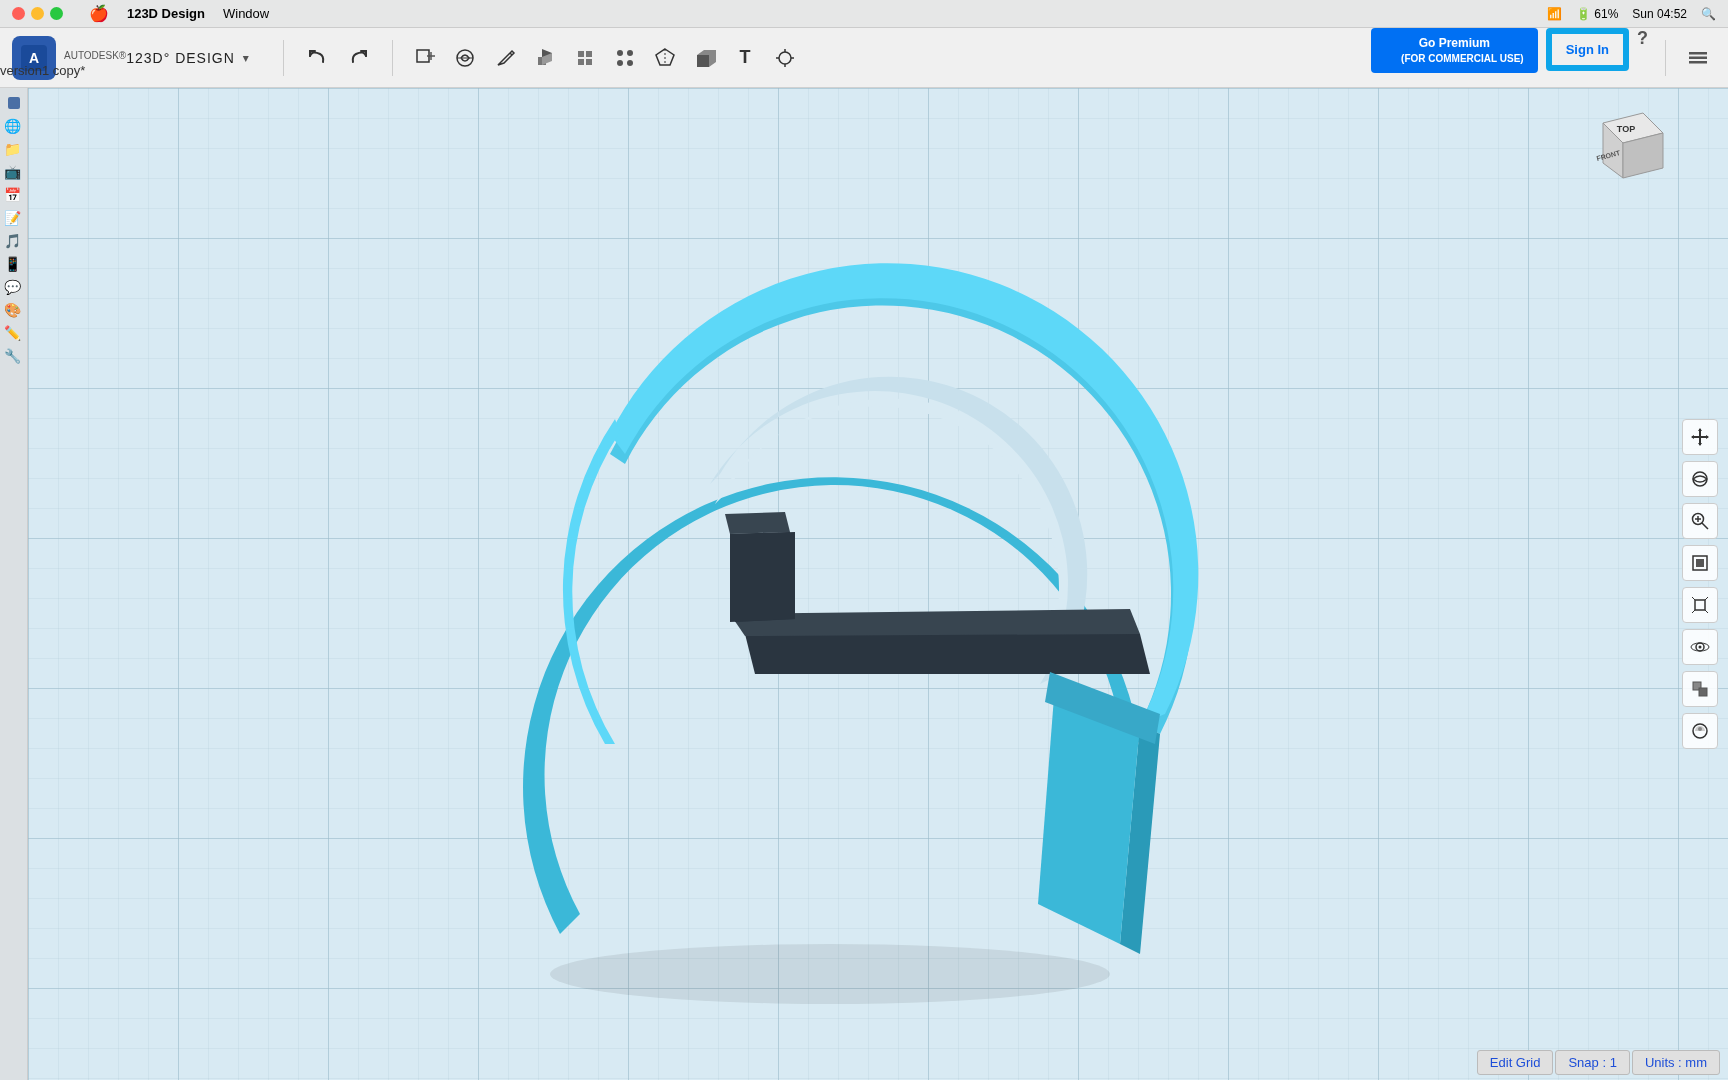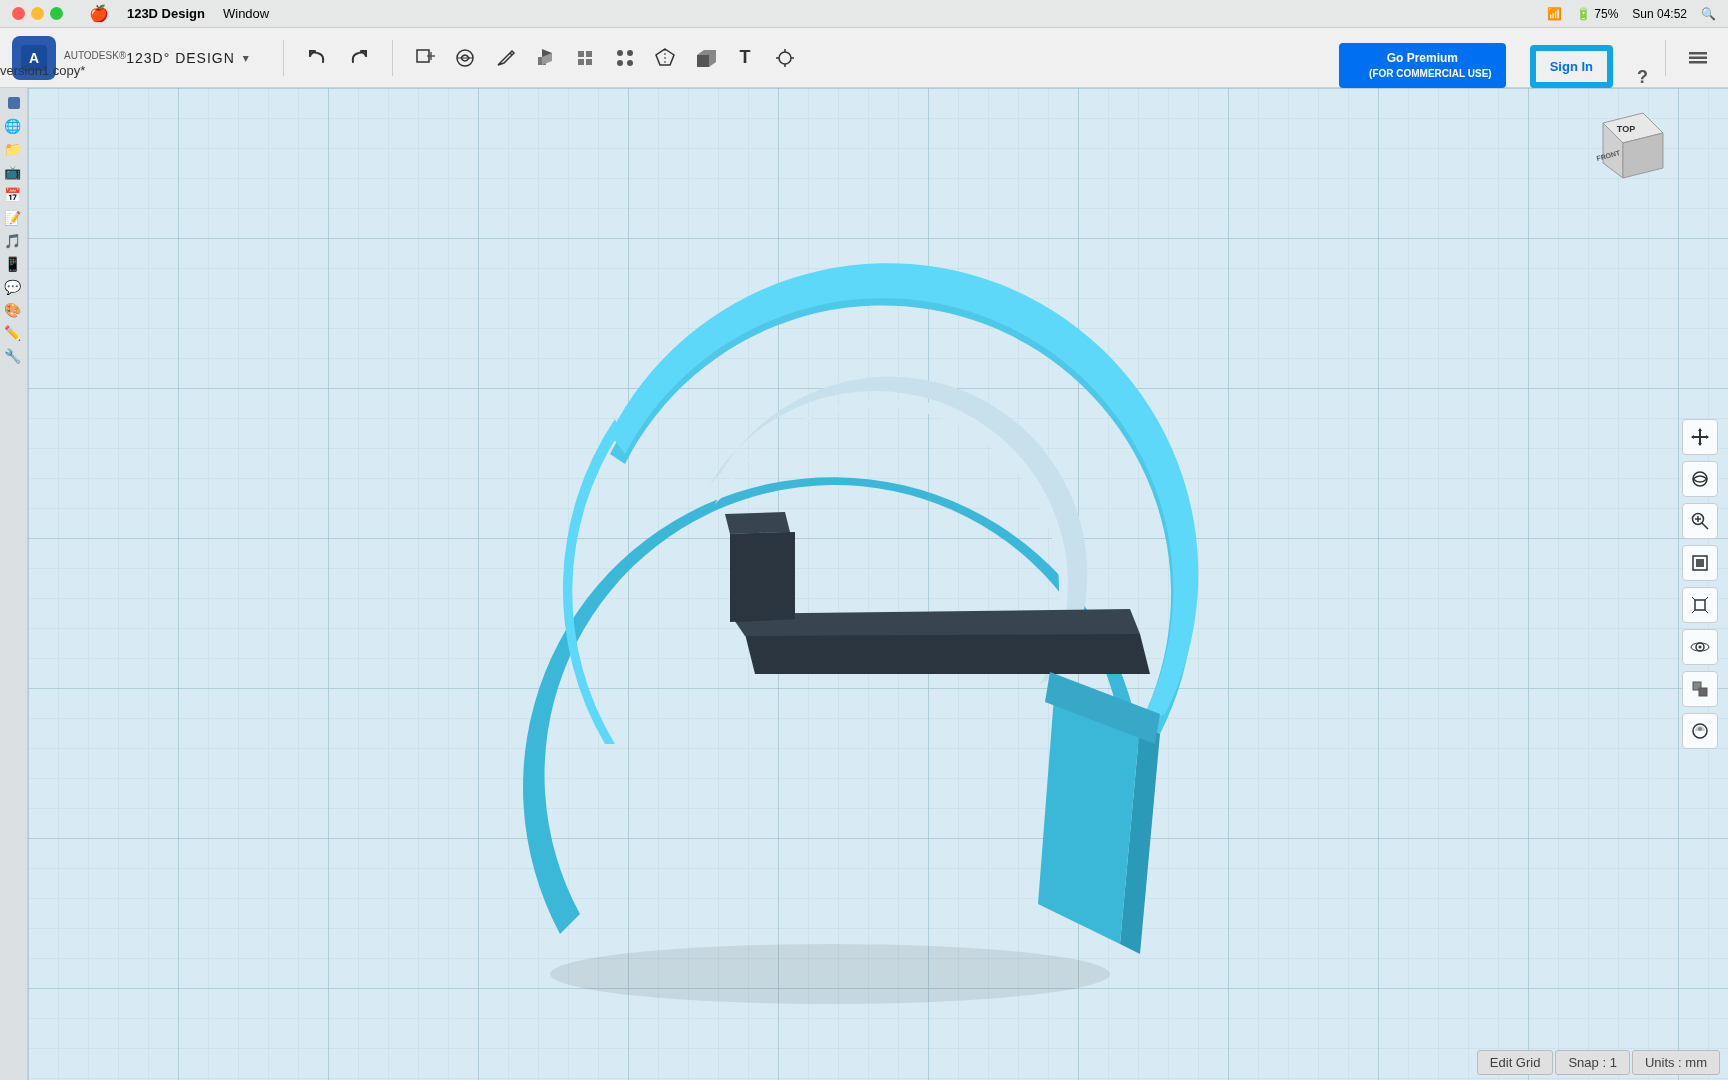--- a/index.html
+++ b/index.html
@@ -118,27 +118,27 @@
     }
 
     
     #status-bar {
       position: absolute; bottom: 0; right: 0;
       display: flex; align-items: center; gap: 2px;
       padding: 0 8px; height: 36px;
     }
     .status-item {
       padding: 4px 12px; background: #e0e0e0; border: 1px solid #bbb;
-      border-radius: 3px; font-size: 13px; color: #404040; cursor: pointer;
+      border-radius: 3px; font-size: 13px; color: #1d4ed8; cursor: pointer;
     }
 
     
     #premium-area {
       position: absolute; right: 80px; top: 0; height: 60px;
-      display: flex; align-items: flex-end; gap: 24px;
+      display: flex; align-items: flex-start; gap: 8px;
     }
     .btn-premium {
       background: #0070f3; color: white; border: none; border-radius: 4px;
       padding: 8px 14px; font-size: 12px; font-weight: 700; cursor: pointer;
       line-height: 1.3;
     }
     .btn-signin {
       background: transparent; color: #0070f3; border: 6px solid #0ea5e9;
       border-radius: 4px; padding: 8px 14px; font-size: 13px;
       font-weight: 600; cursor: pointer;
@@ -171,21 +171,21 @@
   <div id="traffic-lights">
     <div class="traffic-light tl-red"></div>
     <div class="traffic-light tl-yellow"></div>
     <div class="traffic-light tl-green"></div>
   </div>
   <span class="apple-logo">🍎</span>
   <span class="menu-item bold">123D Design</span>
   <span class="menu-item">Window</span>
   <div class="right-items">
     <span>📶</span>
-    <span>🔋 75%</span>
+    <span>🔋 61%</span>
     <span>Sun 04:52</span>
     <span>🔍</span>
   </div>
 </div>
 
 <div id="app-toolbar">
 
   <div id="title-bar">
     <span>version1 copy*</span>
   </div>

